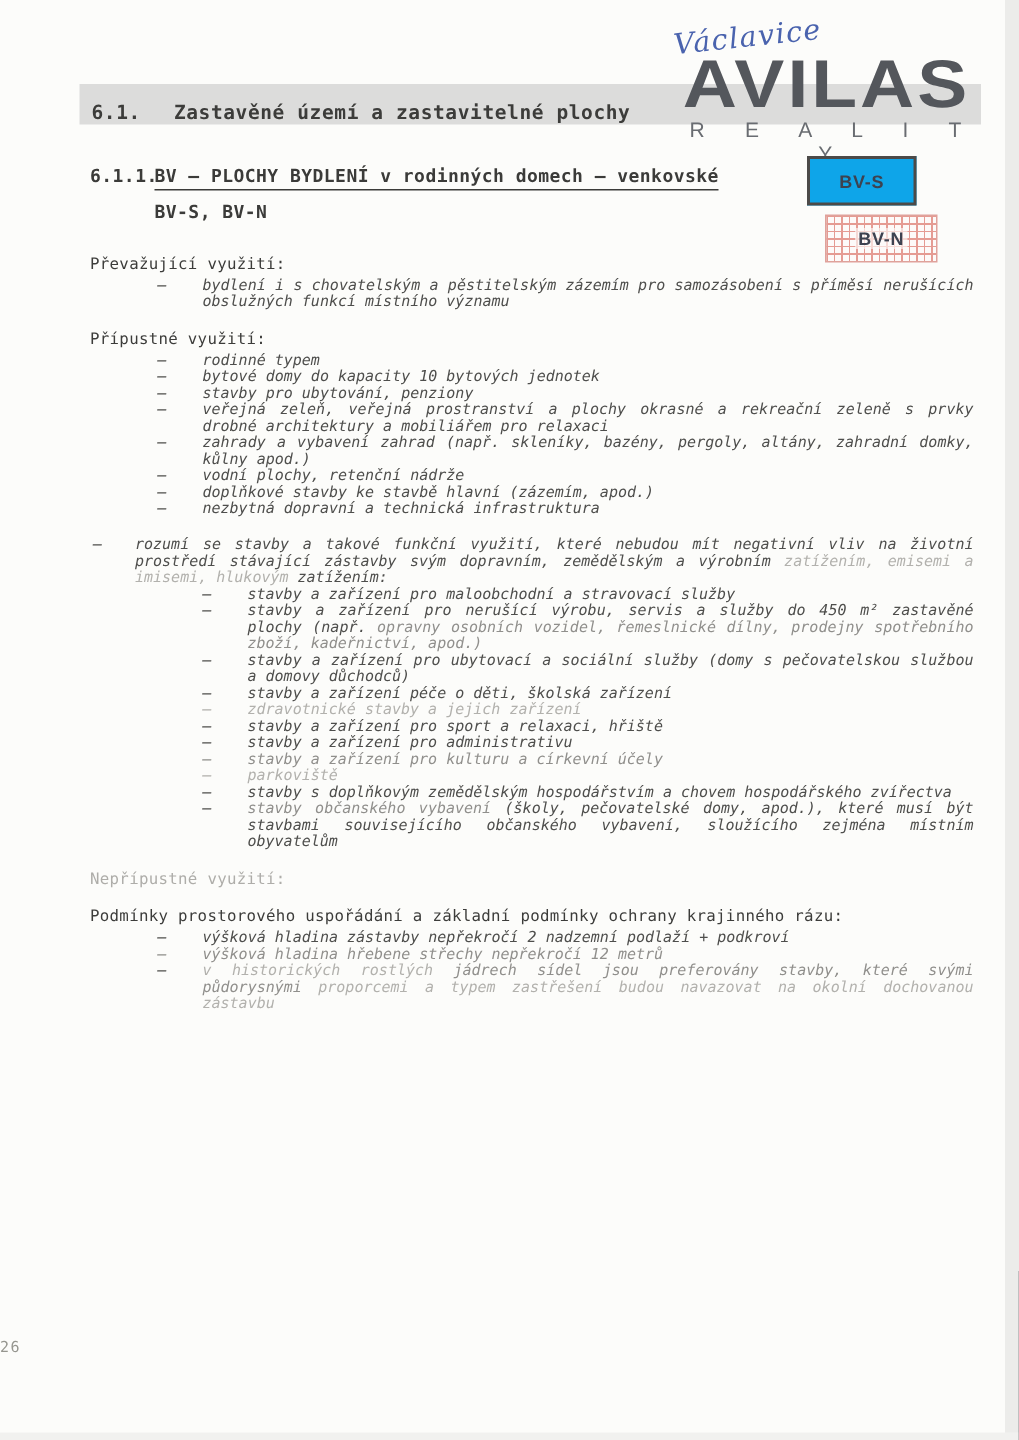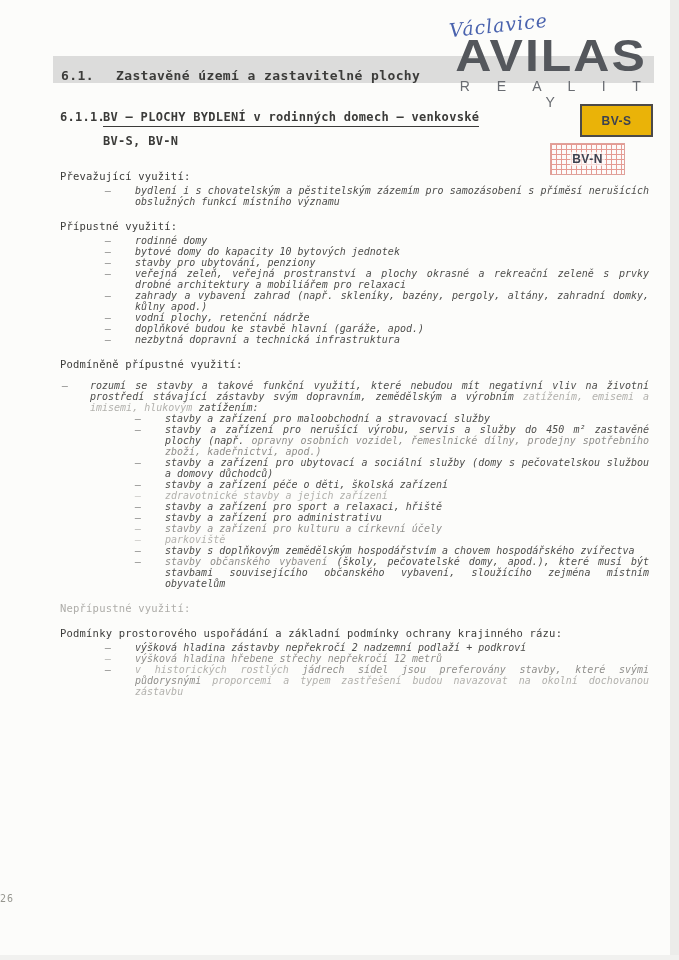--- a/index.html
+++ b/index.html
@@ -37,21 +37,21 @@
     font-family:"DejaVu Serif","Liberation Serif",serif;font-style:italic;
     font-size:19px;color:#4a63ae;transform:rotate(-6deg);letter-spacing:1px;
   }
 
   
   .swatch{
     position:absolute;display:flex;align-items:center;justify-content:center;
     font-family:"Liberation Sans",sans-serif;font-weight:bold;font-size:12px;color:#3d4250;
     letter-spacing:.5px;z-index:2;
   }
-  .swatch-solid{left:580px;top:104px;width:69px;height:29px;background:#eab308;border:2px solid #4c4a48;}
+  .swatch-solid{left:538px;top:104px;width:69px;height:29px;background:#0ea5e9;border:2px solid #4c4a48;}
   .swatch-hatch{
     left:550px;top:143px;width:73px;height:30px;background-color:#fdfaf9;border:1px solid #dfa29b;
     background-image:
       repeating-linear-gradient(to right,#e59b93 0,#e59b93 1px,transparent 1px,transparent 5px),
       repeating-linear-gradient(to bottom,#e59b93 0,#e59b93 1px,transparent 1px,transparent 5px);
   }
   .swatch-hatch span{background:rgba(253,250,249,.65);padding:0 2px;}
 
   
   .content{position:absolute;left:60px;top:110px;width:589px;z-index:1;}
@@ -116,32 +116,31 @@
       <div class="sub-sub">BV-S, BV-N</div>
     </div>
 
     <div class="sec">
       <div class="h">Převažující využití:</div>
       <div class="li l1 just"><span>bydlení i s chovatelským a pěstitelským zázemím pro samozásobení s příměsí nerušících obslužných funkcí místního významu</span></div>
     </div>
 
     <div class="sec">
       <div class="h">Přípustné využití:</div>
-      <div class="li l1"><span>rodinné domy</span></div>
+      <div class="li l1"><span>rodinné typem</span></div>
       <div class="li l1"><span>bytové domy do kapacity 10 bytových jednotek</span></div>
       <div class="li l1"><span>stavby pro ubytování, penziony</span></div>
       <div class="li l1 just"><span>veřejná zeleň, veřejná prostranství a plochy okrasné a rekreační zeleně s prvky drobné architektury a mobiliářem pro relaxaci</span></div>
       <div class="li l1 just"><span>zahrady a vybavení zahrad (např. skleníky, bazény, pergoly, altány, zahradní domky, kůlny apod.)</span></div>
       <div class="li l1"><span>vodní plochy, retenční nádrže</span></div>
-      <div class="li l1"><span>doplňkové budou ke stavbě hlavní (garáže, apod.)</span></div>
+      <div class="li l1"><span>doplňkové stavby ke stavbě hlavní (zázemím, apod.)</span></div>
       <div class="li l1"><span>nezbytná dopravní a technická infrastruktura</span></div>
     </div>
 
     <div class="sec">
-      <div class="h">Podmíněně přípustné využití:</div>
       <div class="li l0 just">
         <span>rozumí se stavby a takové funkční využití, které nebudou mít negativní vliv na životní prostředí stávající zástavby svým dopravním, zemědělským a výrobním </span><span class="faded">zatížením, emisemi a imisemi, hlukovým </span><span>zatížením:</span>
       </div>
       <div class="li l2"><span>stavby a zařízení pro maloobchodní a stravovací služby</span></div>
       <div class="li l2 just">
         <span>stavby a zařízení pro nerušící výrobu, servis a služby do 450 m² zastavěné plochy (např. </span><span class="dim">opravny osobních vozidel, řemeslnické dílny, prodejny spotřebního zboží, kadeřnictví, apod.)</span>
       </div>
       <div class="li l2 just"><span>stavby a zařízení pro ubytovací a sociální služby (domy s pečovatelskou službou a domovy důchodců)</span></div>
       <div class="li l2"><span>stavby a zařízení péče o děti, školská zařízení</span></div>
       <div class="li l2 faded"><span>zdravotnické stavby a jejich zařízení</span></div>

